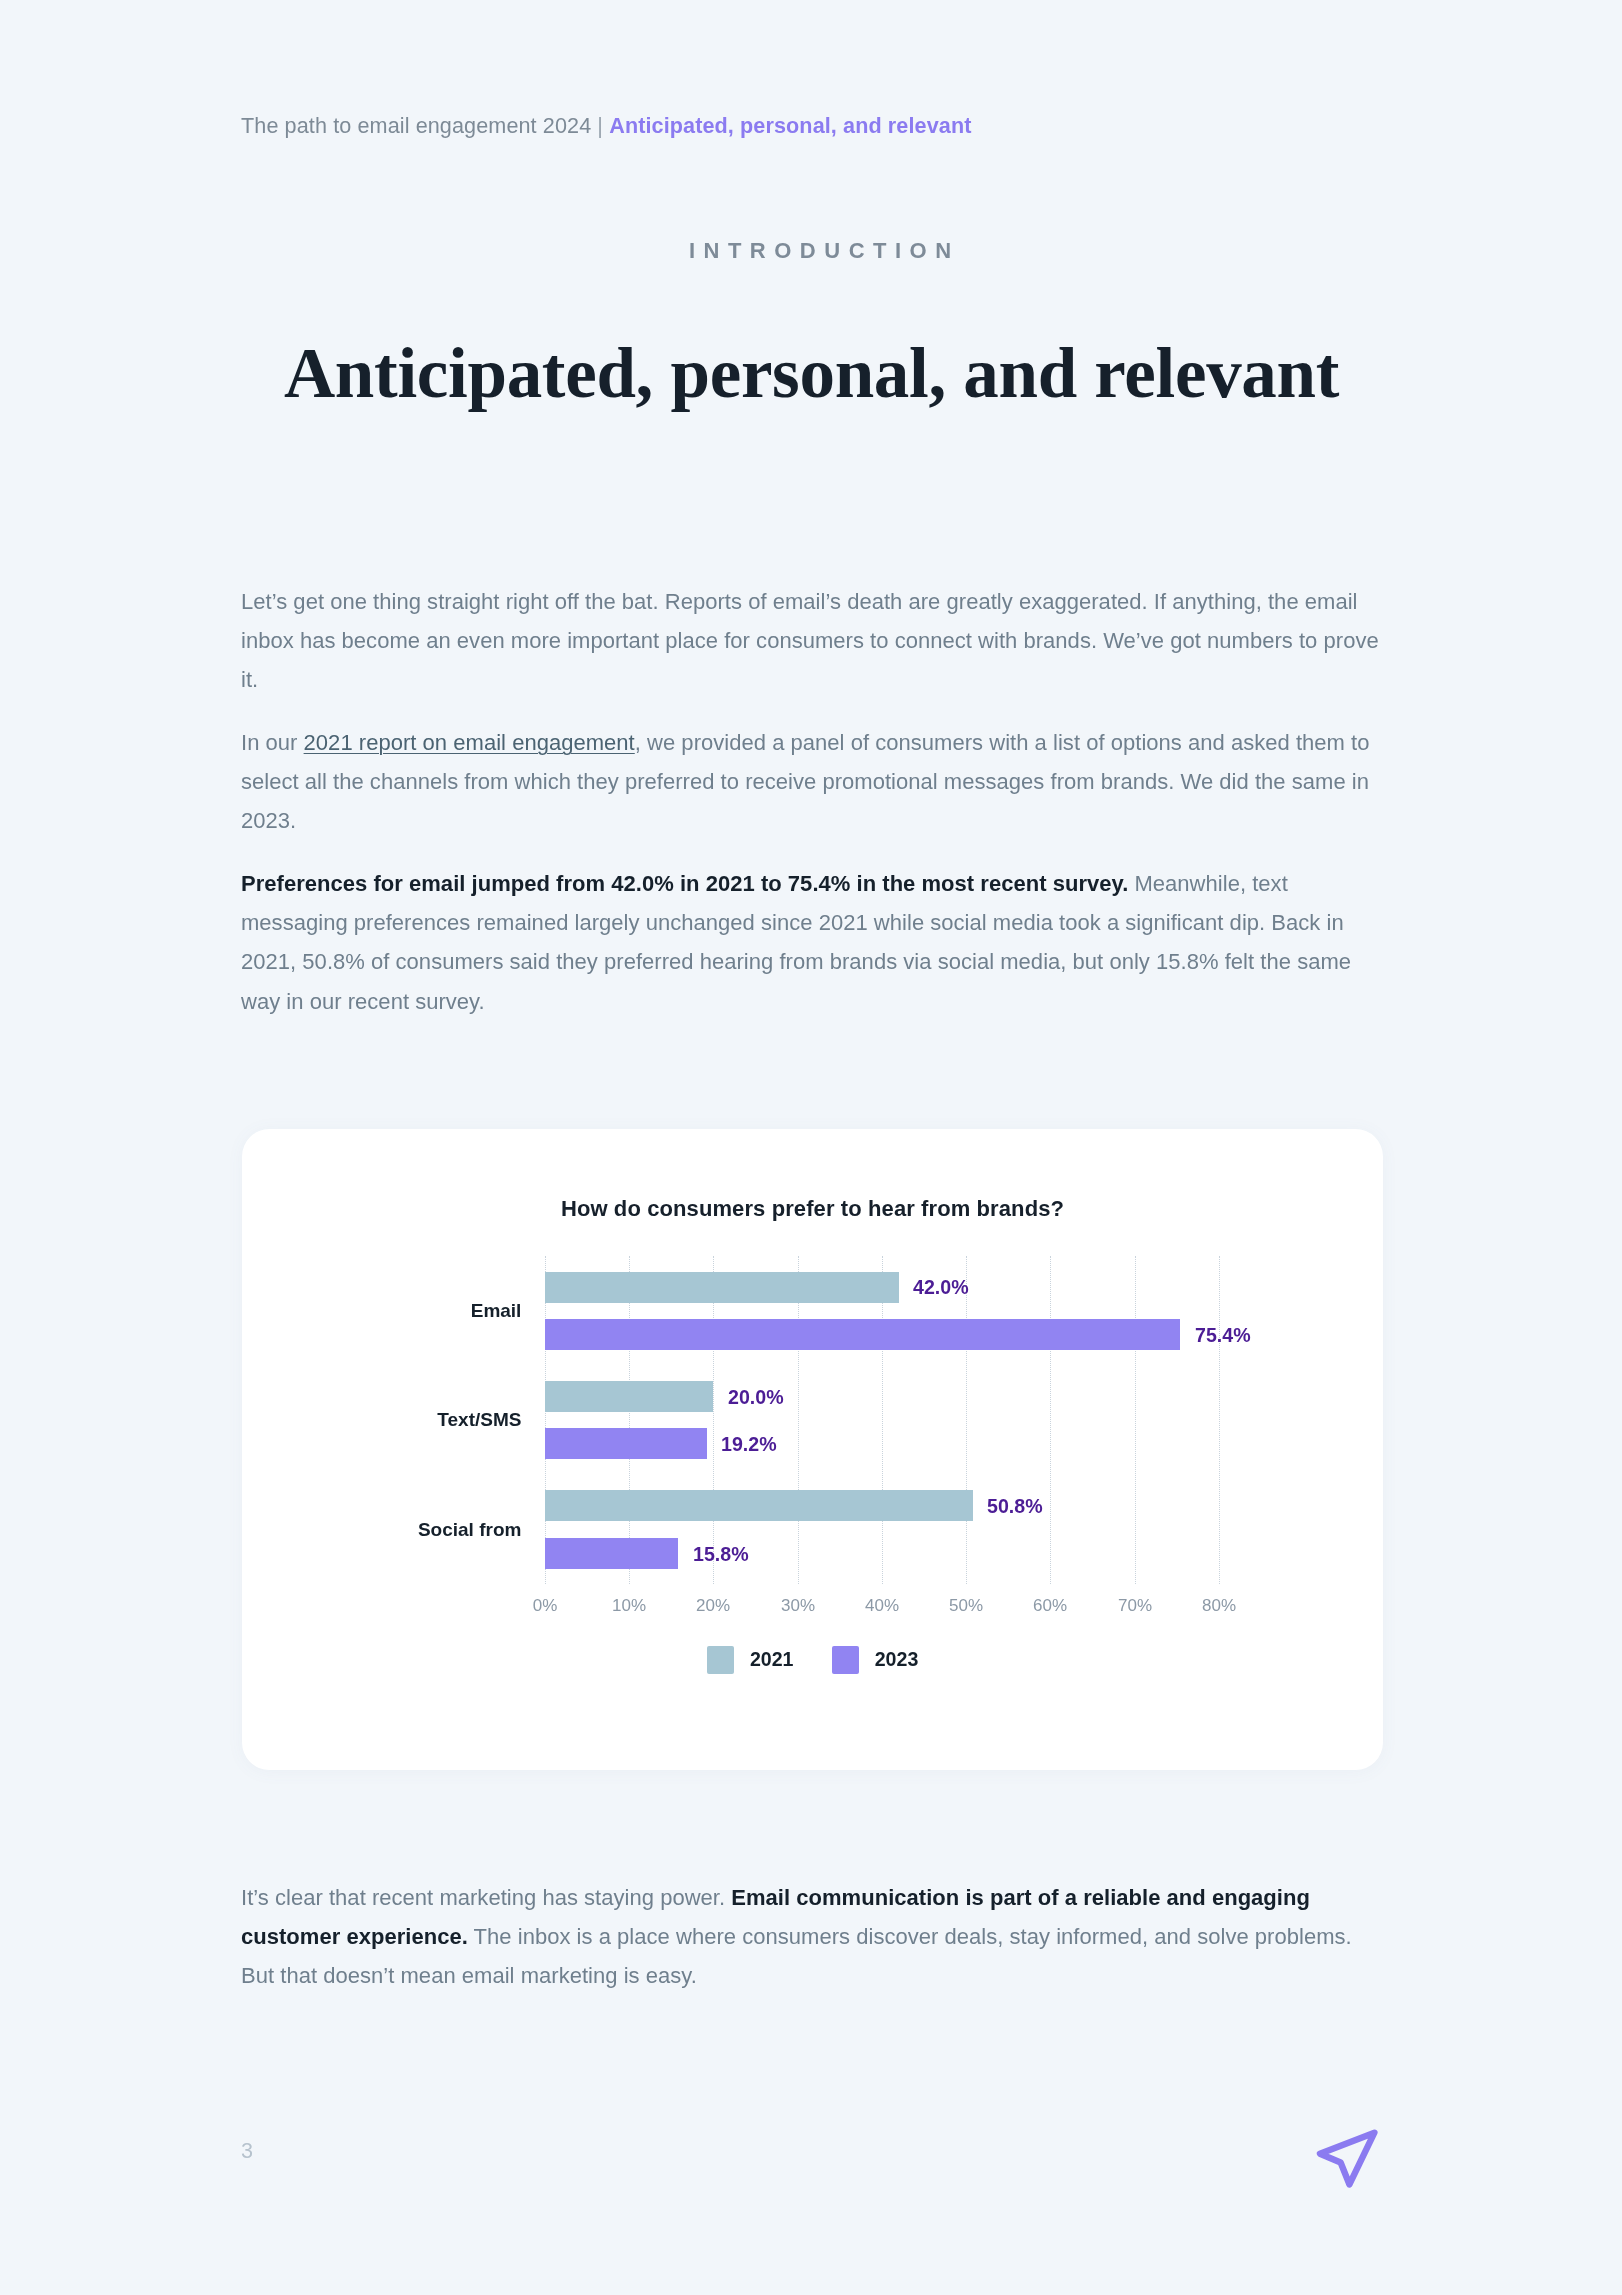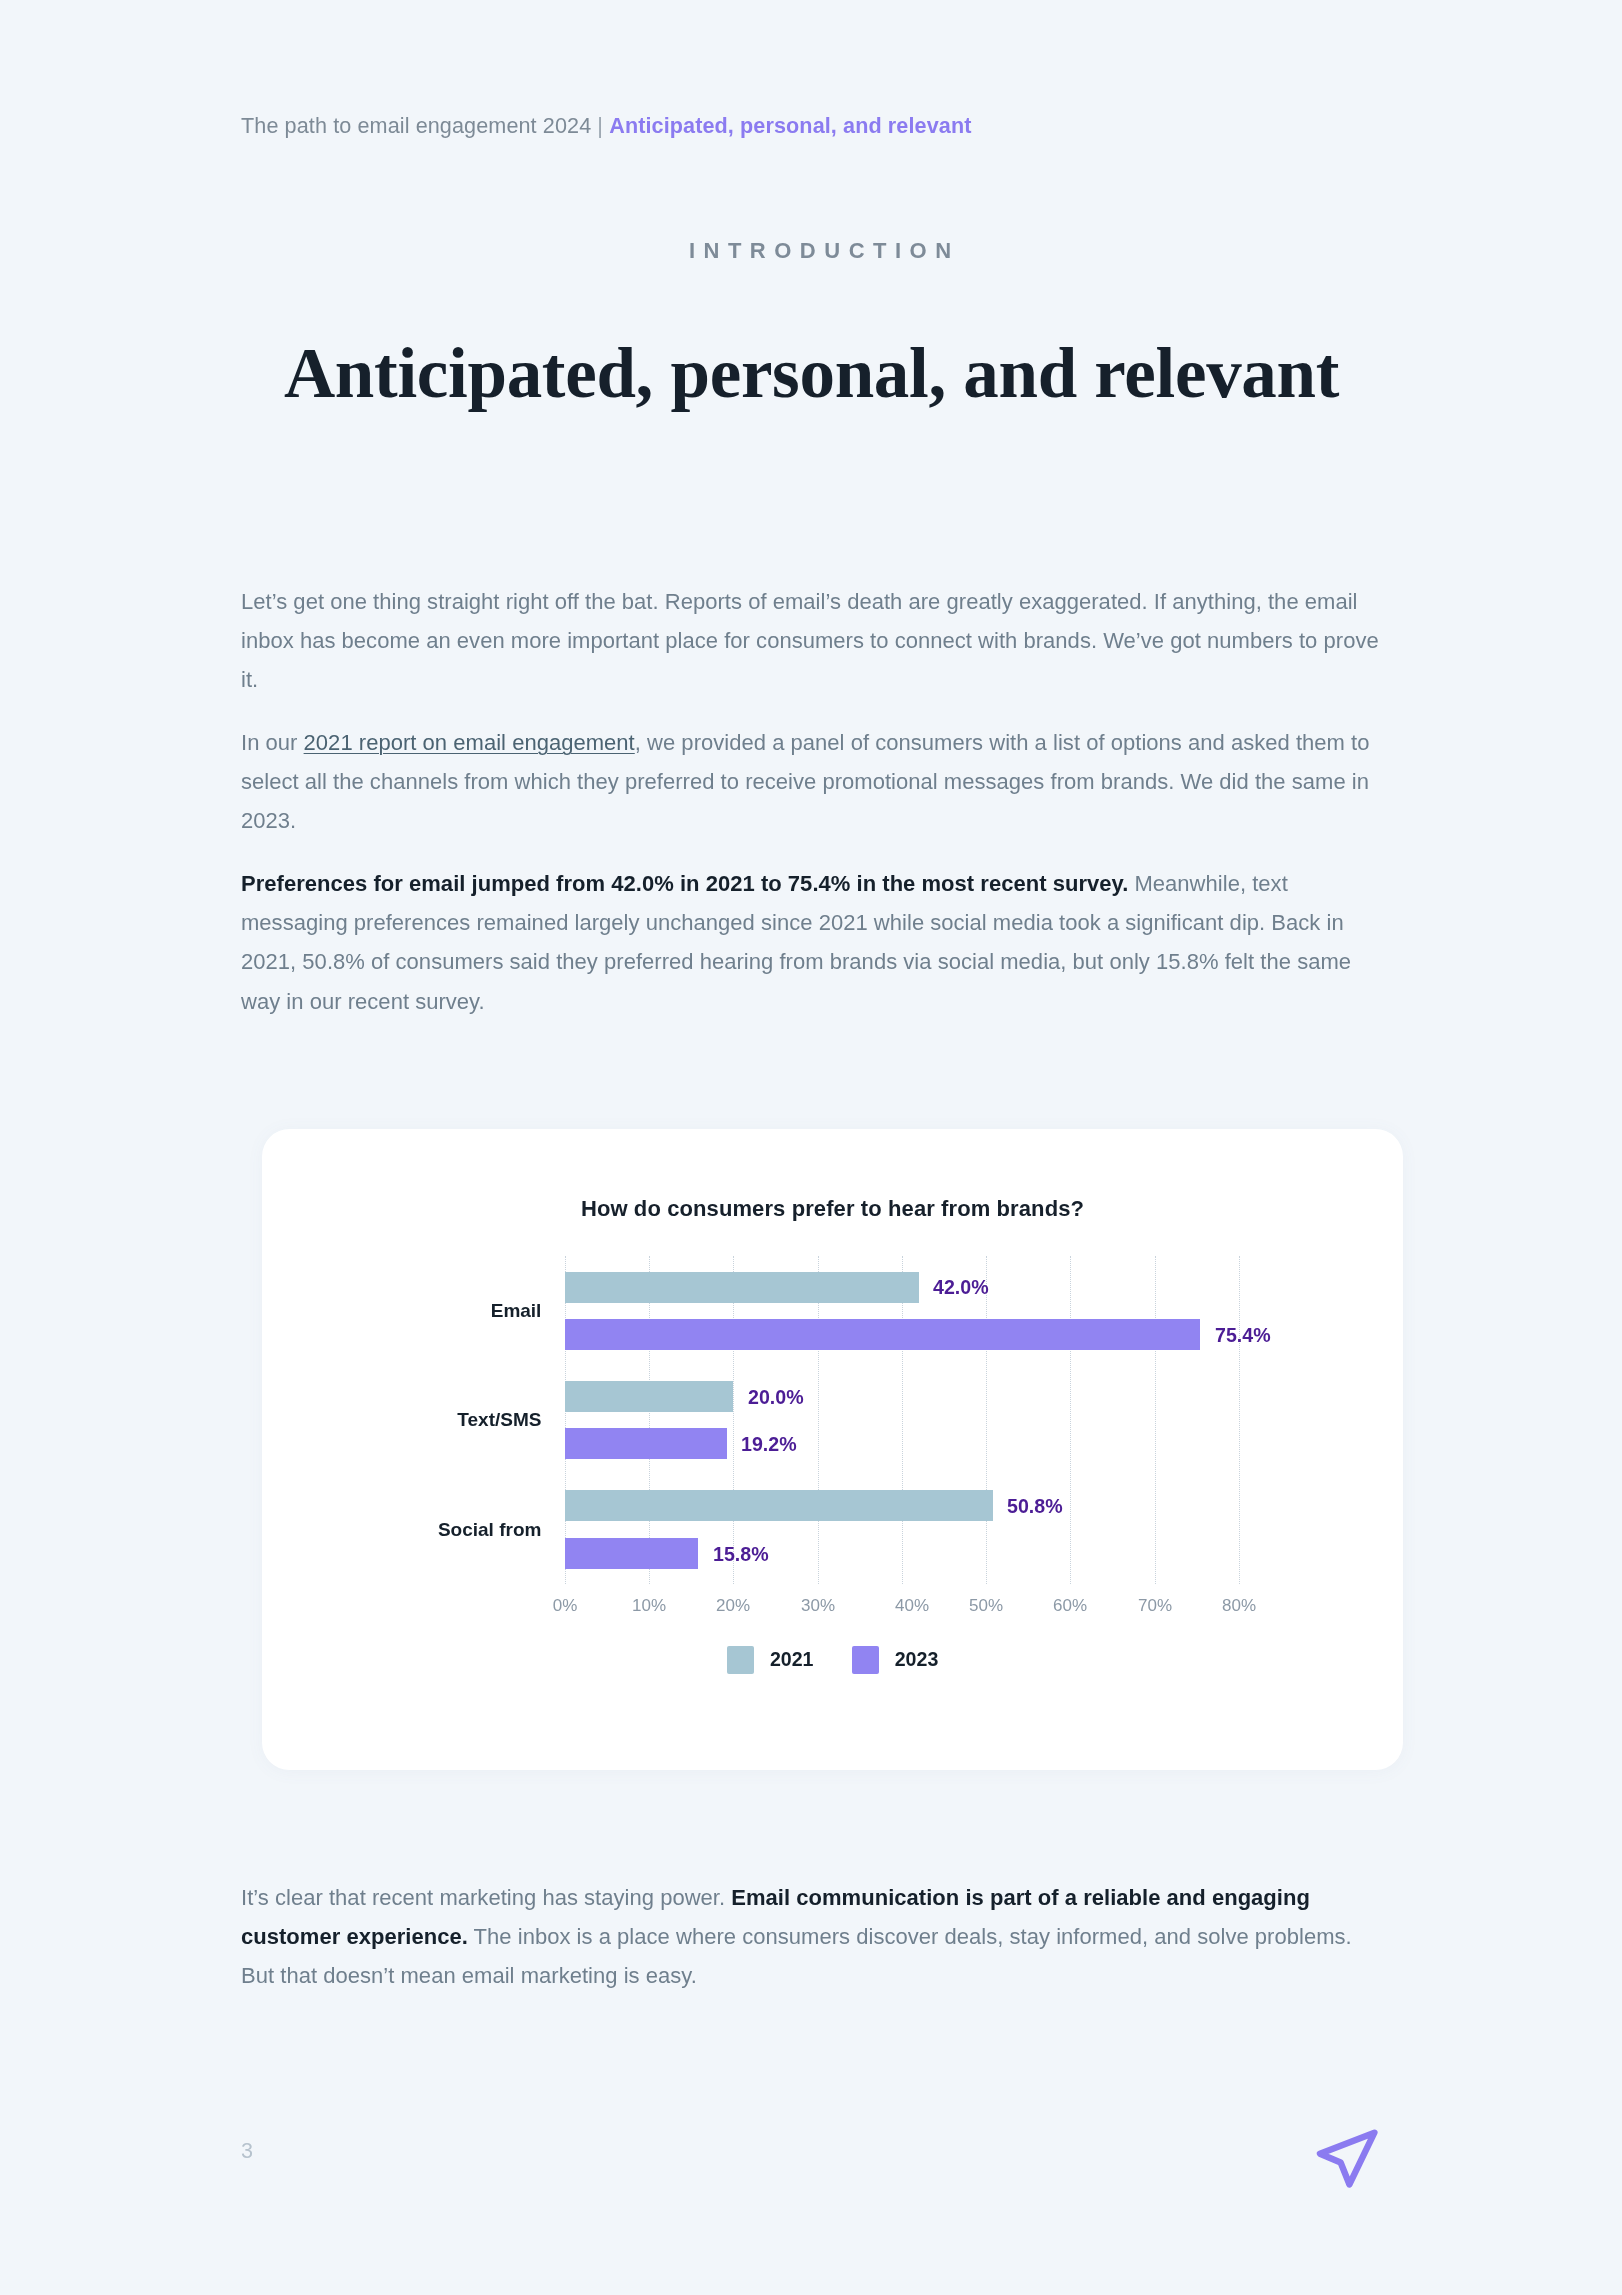--- a/index.html
+++ b/index.html
@@ -63,21 +63,20 @@
     text-underline-offset:3.3px;
     text-decoration-thickness:1.3px;
   }
   
   .chart-card{
     position:absolute;left:242px;top:1129px;
     width:1141px;height:641px;
     background:#ffffff;
     border-radius:27.5px;
     box-shadow:0 1.3px 17px rgba(100,120,150,.05);
-    margin-left:20px;
   }
   .chart-title{
     position:absolute;left:0;right:0;top:67px;
     text-align:center;
     font-size:22px;font-weight:700;
     color:#16202b;
     letter-spacing:0.1px;
   }
   
   .plot{
@@ -196,21 +195,21 @@
           <div class="bar y2023" style="width: 133px; background: rgb(145, 132, 242);"></div>
           <span class="bar-val" style="left: 148px;">15.8%</span>
         </div>
         <div class="cat-label" style="top: 274px;">Social from</div>
       </div>
     <div class="xticks" id="xticks">
         <span class="xtick" style="left: 0px;">0%</span>
         <span class="xtick" style="left: 84px;">10%</span>
         <span class="xtick" style="left: 168px;">20%</span>
         <span class="xtick" style="left: 253px;">30%</span>
-        <span class="xtick" style="left: 347px;">40%</span>
+        <span class="xtick" style="left: 337px;">40%</span>
         <span class="xtick" style="left: 421px;">50%</span>
         <span class="xtick" style="left: 505px;">60%</span>
         <span class="xtick" style="left: 590px;">70%</span>
         <span class="xtick" style="left: 674px;">80%</span>
       </div>
 
     <div class="legend" id="legend">
         <div class="legend-item">
           <span class="legend-swatch" style="background: rgb(166, 198, 211);"></span>
           <span class="legend-label">2021</span>

